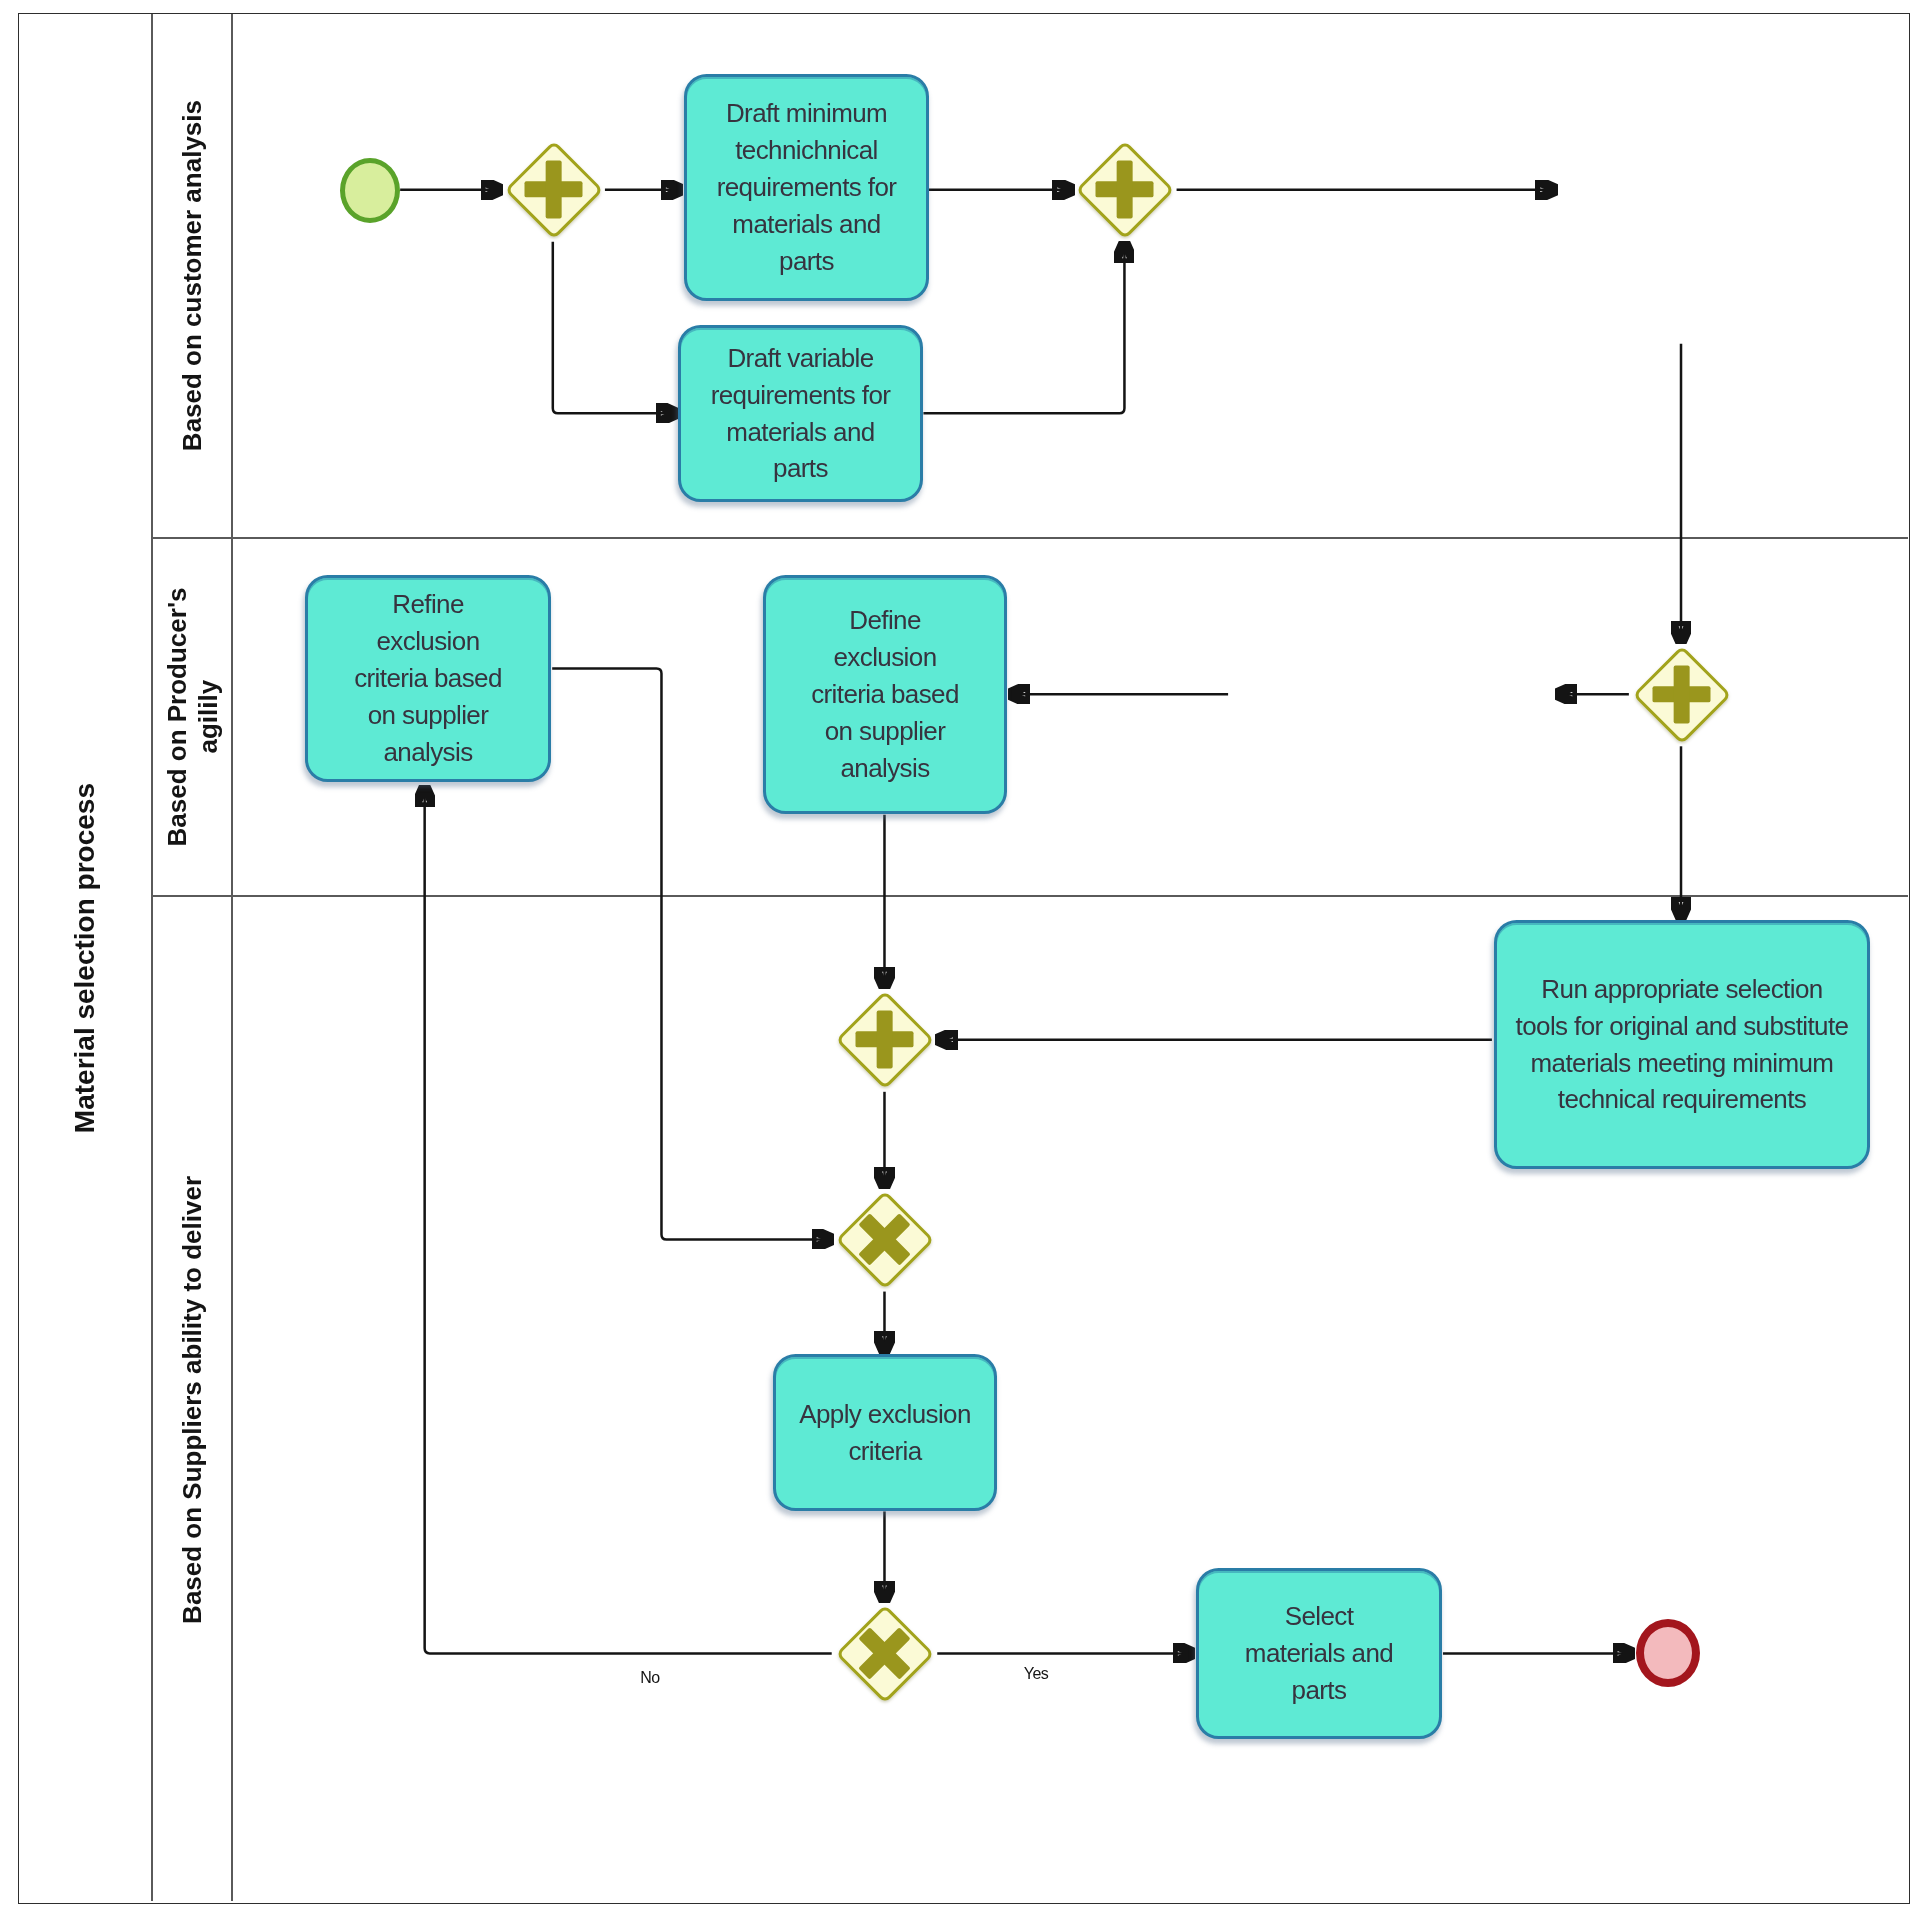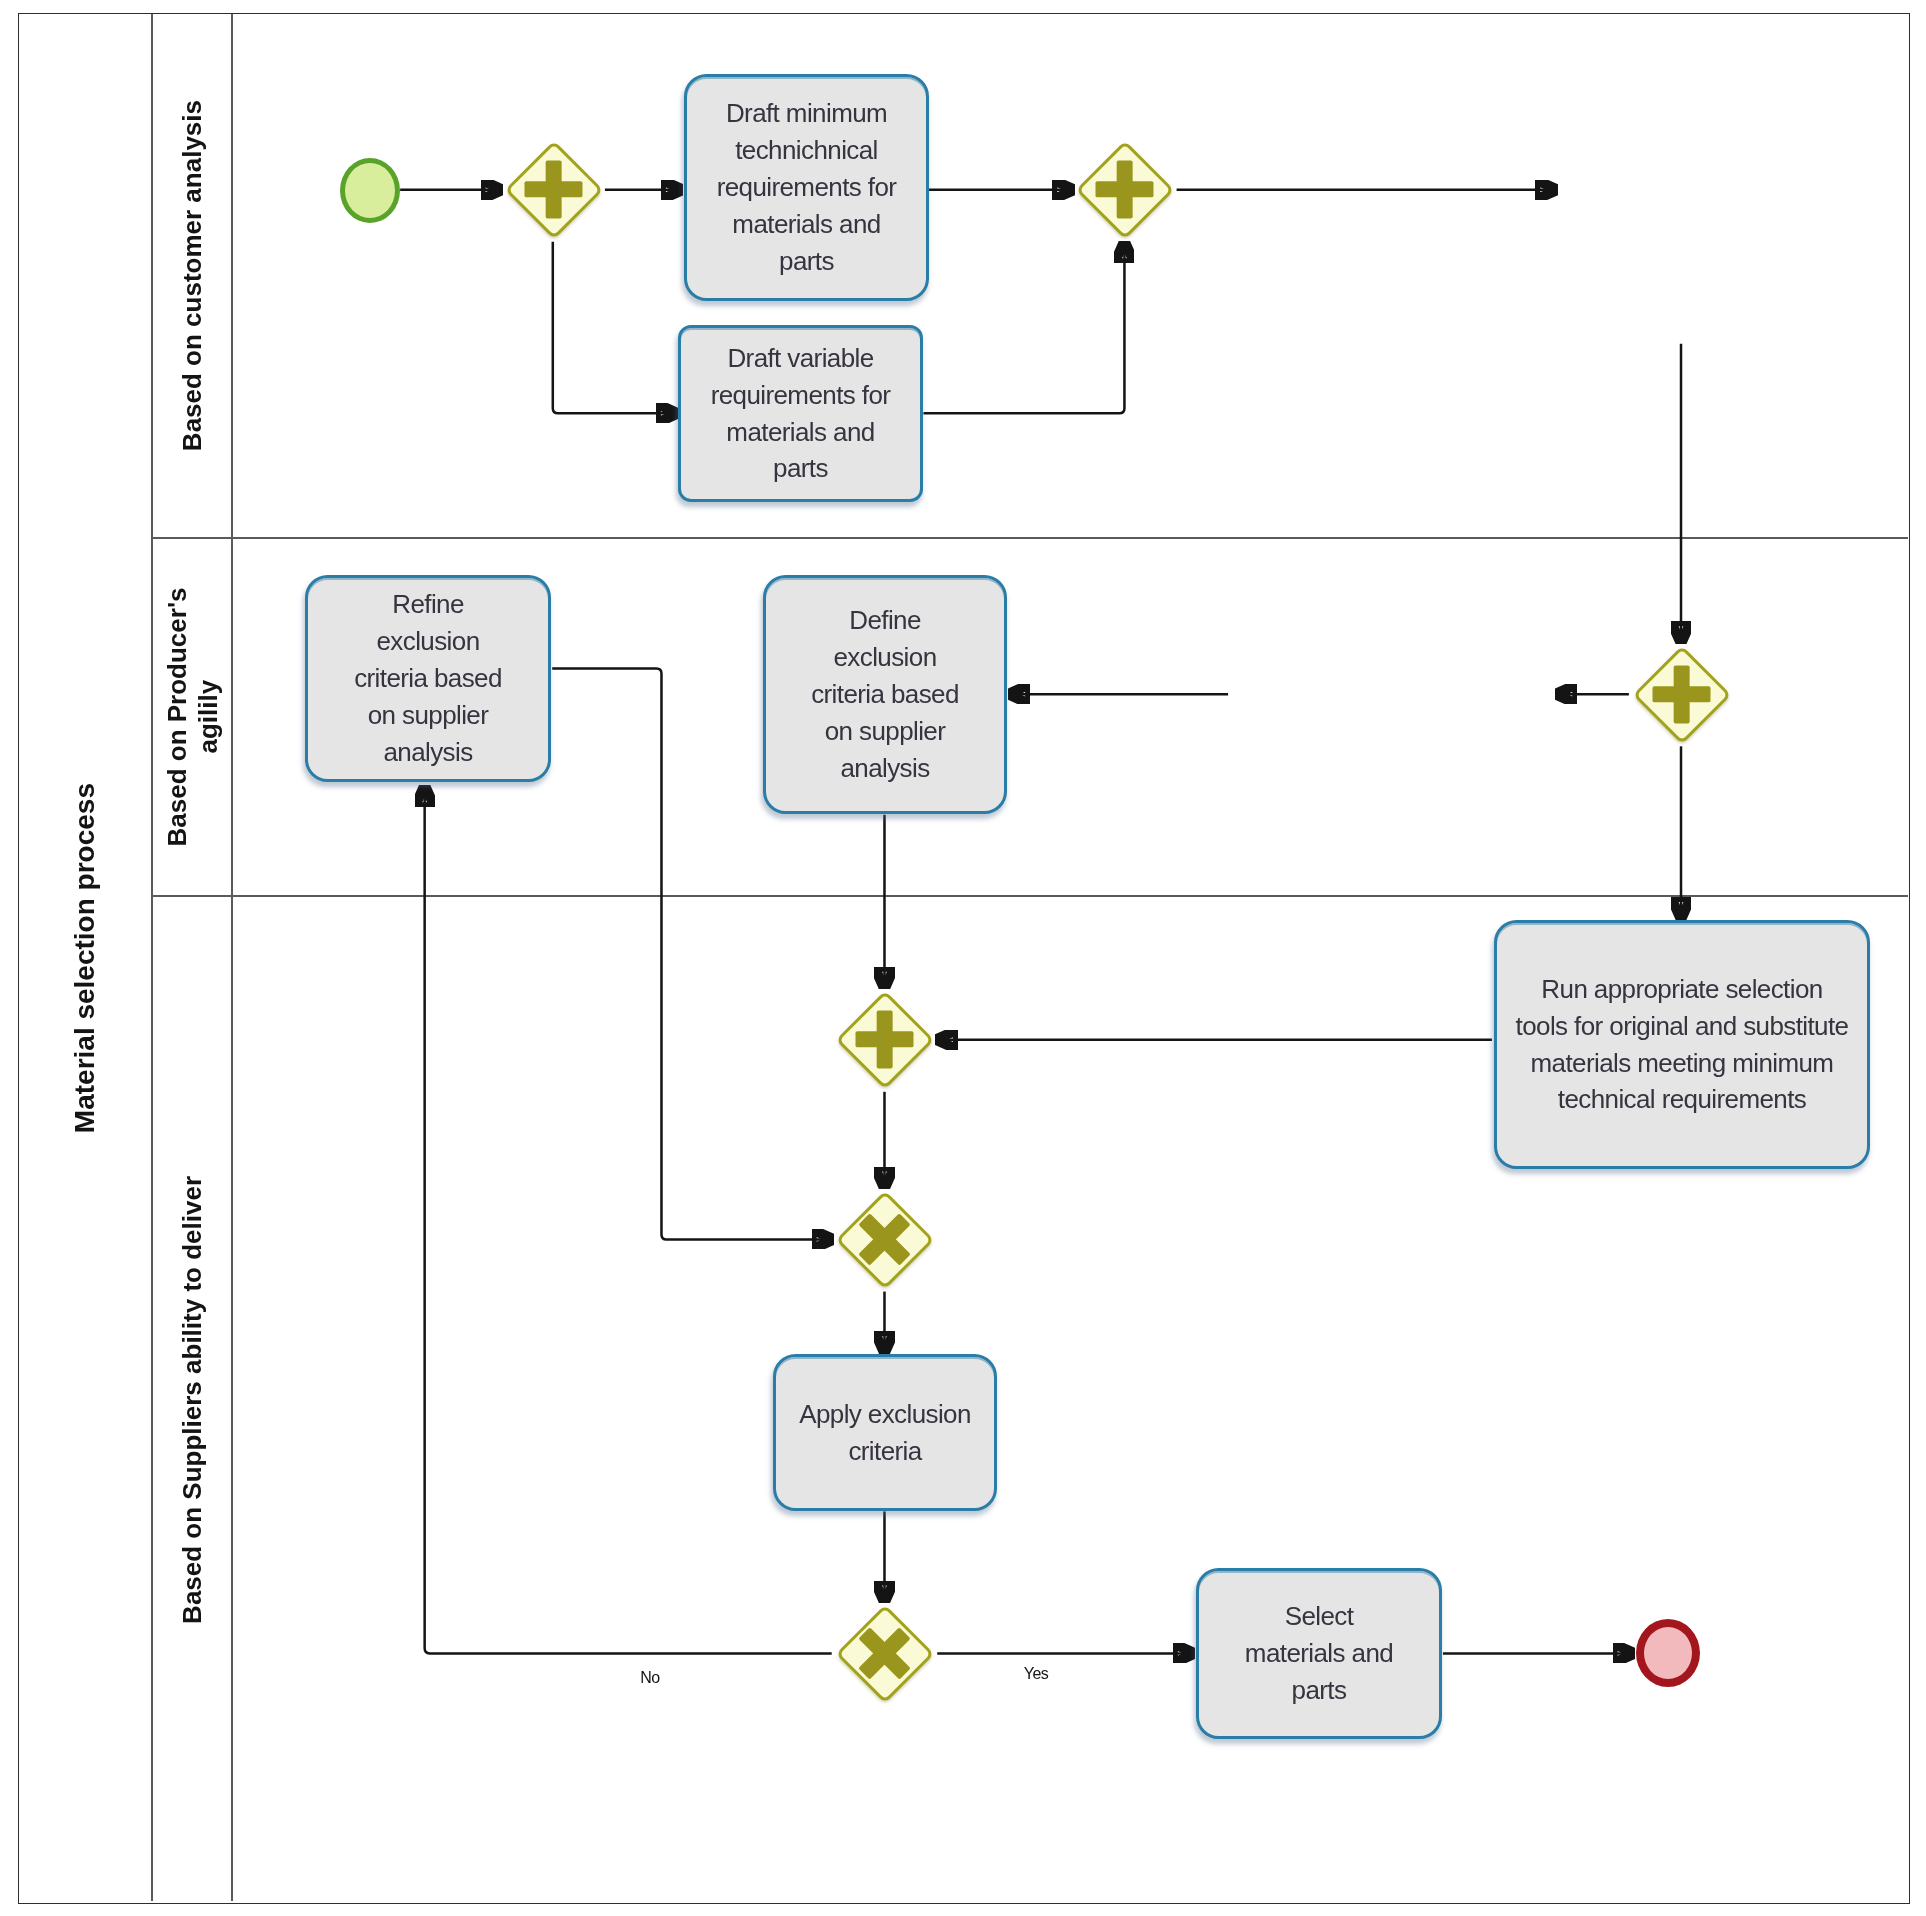--- a/index.html
+++ b/index.html
@@ -15,21 +15,21 @@
   .vlabel{writing-mode:vertical-rl;transform:rotate(180deg);font-weight:bold;
           text-align:center;letter-spacing:0;color:#141414;}
   .pool-title{font-size:28px;}
   .lane-label{font-size:26px;max-height:92%;}
 
   
   svg.flows{position:absolute;left:0;top:0;z-index:1;}
   svg.flows path{fill:none;stroke:#141414;stroke-width:4;marker-end:url(#arrowhead);}
 
   
-  .task{position:absolute;box-sizing:border-box;background:#e5e5e5;border:3.8px solid #2a7da7;
+  .task{position:absolute;box-sizing:border-box;background:#5eead4;border:3.8px solid #2a7da7;
         border-radius:22.6px;display:flex;align-items:center;justify-content:center;
         text-align:center;z-index:2;color:#37333f;font-size:26px;line-height:1.42;
         letter-spacing:-0.6px;box-shadow:-1.3px 5px 5.7px rgba(88,110,140,.38), inset 0 1.9px 0 rgba(42,125,167,.45);}
   .task span{display:block;padding:3.8px 21.4px;}
   .task.narrowpad span{padding:3.8px 34px;}
   .task.widepad span{padding:3.8px 16.3px;}
 
   
   .gateway{position:absolute;width:101px;height:101px;z-index:2;}
   .gateway .diamond{position:absolute;left:50%;top:50%;width:70px;height:70px;
@@ -113,21 +113,21 @@
     <div class="glyph plus">
         <i class="b1"></i>
         <i class="b2"></i>
       </div>
   </div>
 
   <div class="task" style="left:684px;top:74px;width:245px;height:227px;">
     <span>Draft minimum technichnical requirements for materials and parts</span>
   </div>
 
-  <div class="task" style="left:678px;top:325px;width:245px;height:177px;border-radius:13px;">
+  <div class="task" style="left:678px;top:325px;width:245px;height:177px;">
     <span>Draft variable requirements for materials and parts</span>
   </div>
 
   <div class="gateway" style="left:1074px;top:139px;">
     <div class="diamond"></div>
     <div class="glyph plus">
         <i class="b1"></i>
         <i class="b2"></i>
       </div>
   </div>

